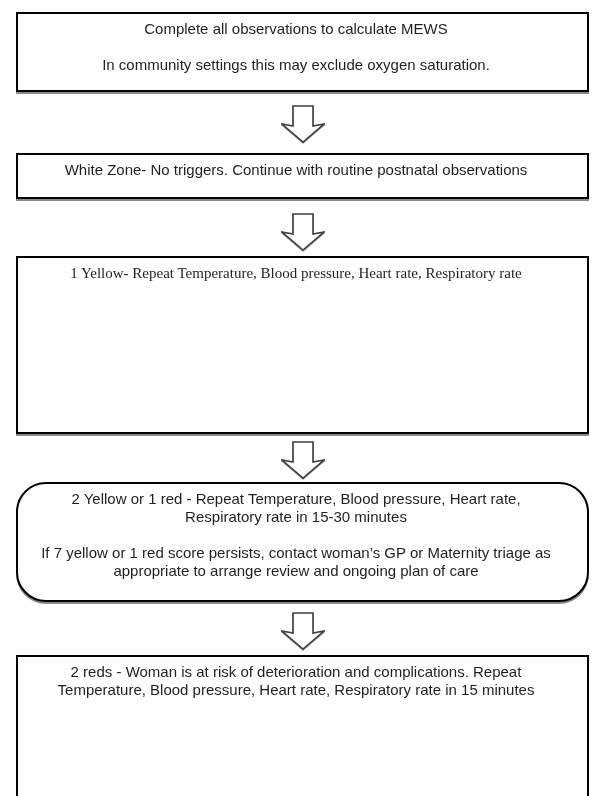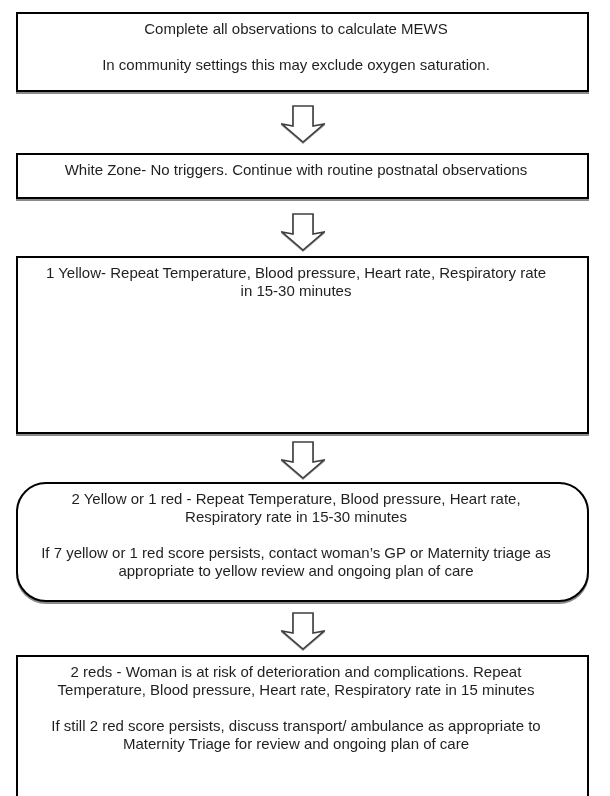--- a/index.html
+++ b/index.html
@@ -29,21 +29,21 @@
     font-size: 15px;
   }
   .flow-box .para { margin: 0 0 18px 0; }
   .flow-box .para:last-child { margin-bottom: 0; text-align: center; }
   .flow-box .line {
     line-height: 18px;
     white-space: nowrap;
   }
   .box-1 { top: 12px;  height: 80px; }
   .box-2 { top: 153px; height: 46px; }
-  .box-3 { top: 256px; height: 178px; }
+  .box-3 { top: 256px; height: 178px; font-family: Liberation Serif, serif; }
   .box-4 { top: 482px; height: 120px; border-radius: 30px; }
   .box-5 { top: 655px; height: 160px; }
 
   .flow-arrow {
     position: absolute;
     left: 281px;
     width: 44px;
     height: 38px;
     filter: drop-shadow(0 1.5px 0 rgba(130,130,130,0.75));
   }
@@ -87,51 +87,46 @@
 
   <div class="flow-arrow arrow-2">
     <svg viewBox="0 0 44 38" xmlns="http://www.w3.org/2000/svg">
       <polygon points="12,1 32,1 32,21 43,19 22,37 1,19 12,21"></polygon>
     </svg>
   </div>
 
   <section class="flow-box box-3">
       <div class="para">
         <div class="line">1 Yellow- Repeat Temperature, Blood pressure, Heart rate, Respiratory rate</div>
-        <div class="line">in 15-30 minutes</div>
       </div>
     </section>
 
   <div class="flow-arrow arrow-3">
     <svg viewBox="0 0 44 38" xmlns="http://www.w3.org/2000/svg">
       <polygon points="12,1 32,1 32,21 43,19 22,37 1,19 12,21"></polygon>
     </svg>
   </div>
 
   <section class="flow-box box-4">
       <div class="para">
         <div class="line">2 Yellow or 1 red - Repeat Temperature, Blood pressure, Heart rate,</div>
         <div class="line">Respiratory rate in 15-30 minutes</div>
       </div>
       <div class="para">
         <div class="line">If 7 yellow or 1 red score persists, contact woman’s GP or Maternity triage as</div>
-        <div class="line">appropriate to yellow review and ongoing plan of care</div>
+        <div class="line">appropriate to arrange review and ongoing plan of care</div>
       </div>
     </section>
 
   <div class="flow-arrow arrow-4">
     <svg viewBox="0 0 44 38" xmlns="http://www.w3.org/2000/svg">
       <polygon points="12,1 32,1 32,21 43,19 22,37 1,19 12,21"></polygon>
     </svg>
   </div>
 
   <section class="flow-box box-5">
       <div class="para">
         <div class="line">2 reds - Woman is at risk of deterioration and complications. Repeat</div>
         <div class="line">Temperature, Blood pressure, Heart rate, Respiratory rate in 15 minutes</div>
       </div>
-      <div class="para">
-        <div class="line">If still 2 red score persists, discuss transport/ ambulance as appropriate to</div>
-        <div class="line">Maternity Triage for review and ongoing plan of care</div>
-      </div>
     </section>
 
 </div>
 
 </body></html>

